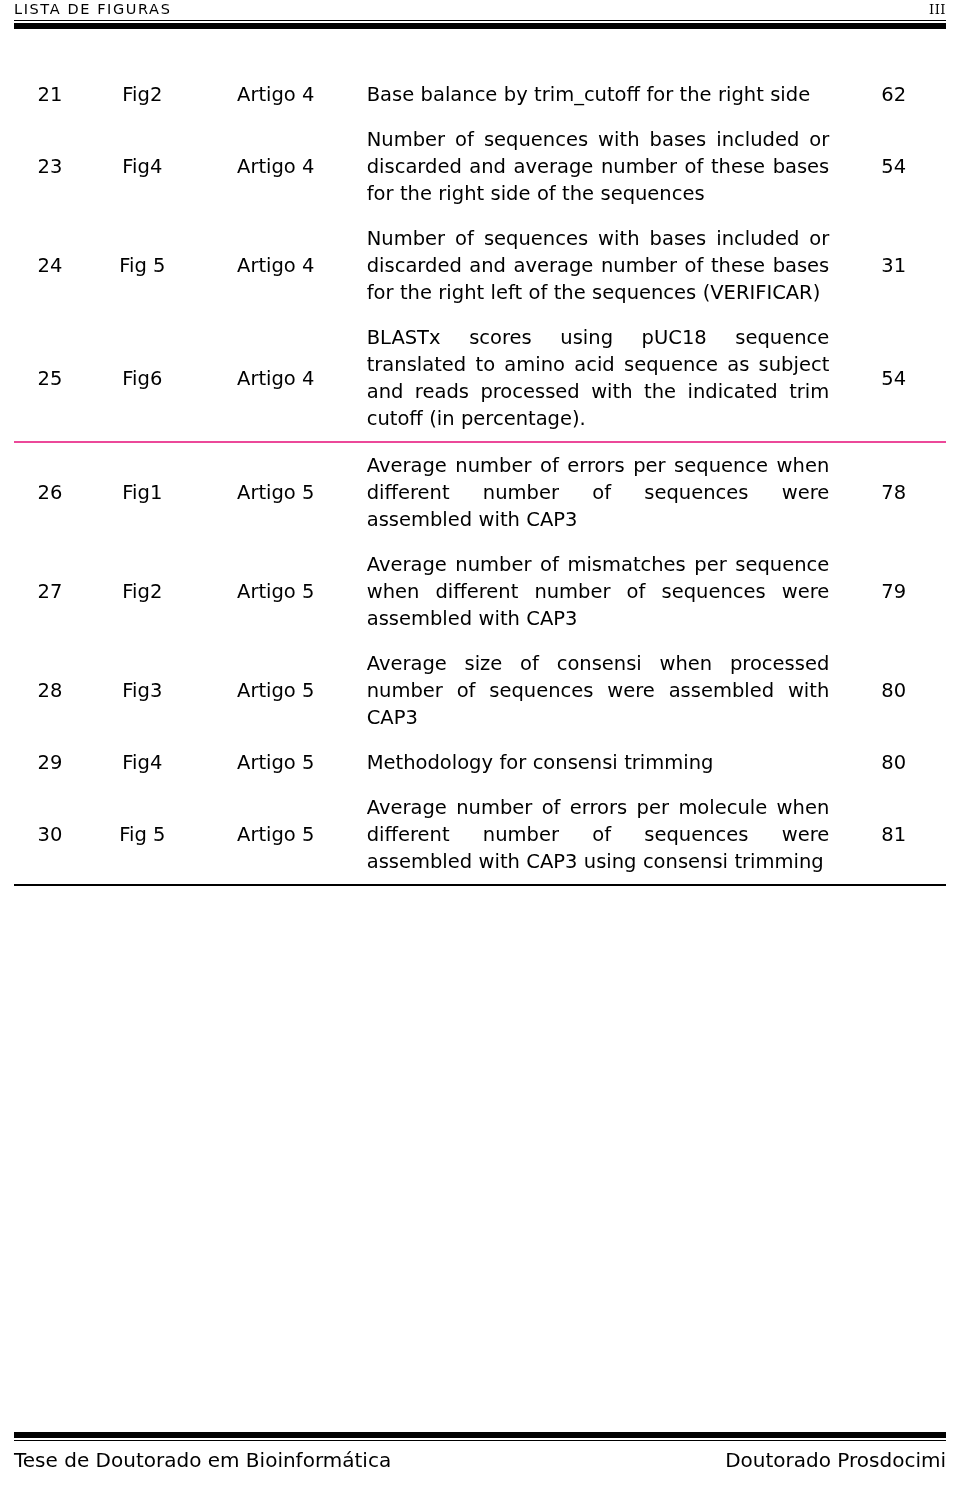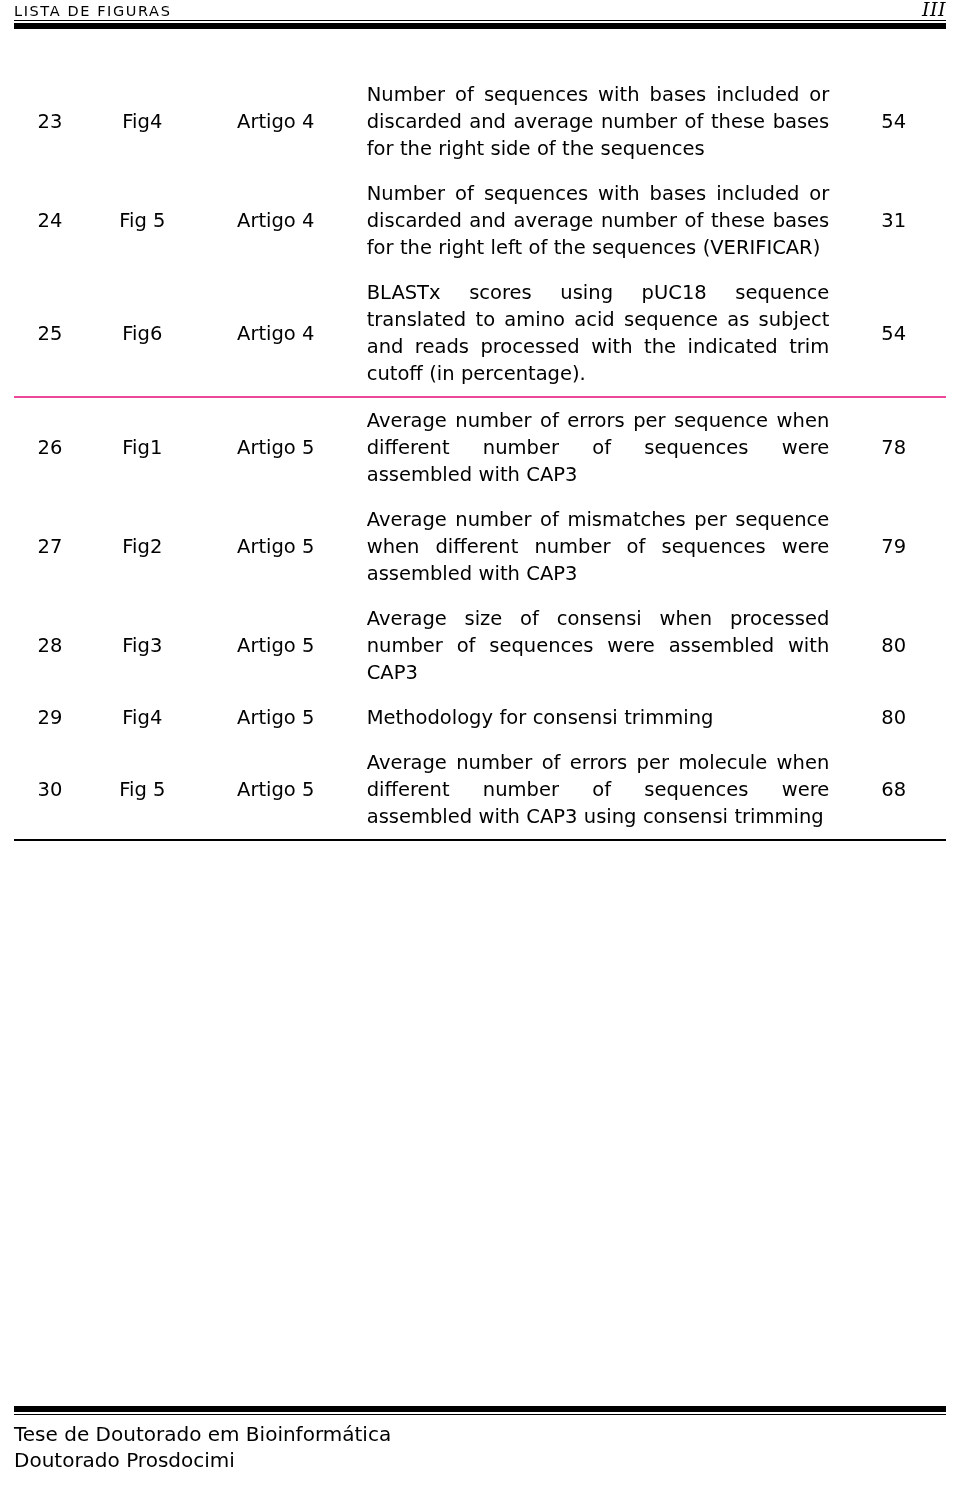--- a/index.html
+++ b/index.html
@@ -32,24 +32,23 @@
   }
   .head-title {
     font-size: 14.5px;
     font-variant: small-caps;
     text-transform: uppercase;
     letter-spacing: 1.6px;
     line-height: 19px;
   }
   .head-folio {
     font-family: "DejaVu Serif", serif;
-    font-size: 19px;
+    font-size: 13px;
     line-height: 19px;
     letter-spacing: 0.5px;
-    font-style: italic;
   }
   .rule-thin-top {
     height: 1px;
     background: #000;
     margin-top: 1px;
   }
   .rule-gap {
     height: 1.5px;
     background: #ffffff;
   }
@@ -112,39 +111,45 @@
     height: 1.5px;
     background: #000;
   }
   .foot-row {
     display: flex;
     justify-content: space-between;
     align-items: baseline;
     margin-top: 6px;
     font-size: 20px;
     line-height: 26px;
-    flex-direction: column;
   }
 </style>
 </head>
 <body>
 
 <div class="page-header">
   <div class="head-row">
     <div class="head-title">Lista de Figuras</div>
     <div class="head-folio">III</div>
   </div>
   <div class="rule-thin-top"></div>
   <div class="rule-gap"></div>
   <div class="rule-thick"></div>
 </div>
 
 <table class="figures-table">
   <tbody>
       <tr>
+        <td class="col-num">21</td>
+        <td class="col-fig">Fig2</td>
+        <td class="col-src">Artigo 4</td>
+        <td class="col-desc desc-cell">Base balance by trim_cutoff for the right side</td>
+        <td class="col-page">62</td>
+      </tr>
+      <tr>
         <td class="col-num">23</td>
         <td class="col-fig">Fig4</td>
         <td class="col-src">Artigo 4</td>
         <td class="col-desc desc-cell">Number of sequences with bases included or discarded and average number of these bases for the right side of the sequences</td>
         <td class="col-page">54</td>
       </tr>
       <tr>
         <td class="col-num">24</td>
         <td class="col-fig">Fig 5</td>
         <td class="col-src">Artigo 4</td>
@@ -184,21 +189,21 @@
         <td class="col-fig">Fig4</td>
         <td class="col-src">Artigo 5</td>
         <td class="col-desc desc-cell">Methodology for consensi trimming</td>
         <td class="col-page">80</td>
       </tr>
       <tr class="table-end">
         <td class="col-num">30</td>
         <td class="col-fig">Fig 5</td>
         <td class="col-src">Artigo 5</td>
         <td class="col-desc desc-cell">Average number of errors per molecule when different number of sequences were assembled with CAP3 using consensi trimming</td>
-        <td class="col-page">68</td>
+        <td class="col-page">81</td>
       </tr>
     </tbody>
 </table>
 
 <div class="page-footer">
   <div class="foot-rule-thick"></div>
   <div class="foot-rule-gap"></div>
   <div class="foot-rule-thin"></div>
   <div class="foot-row">
     <div>Tese de Doutorado em Bioinformática</div>

